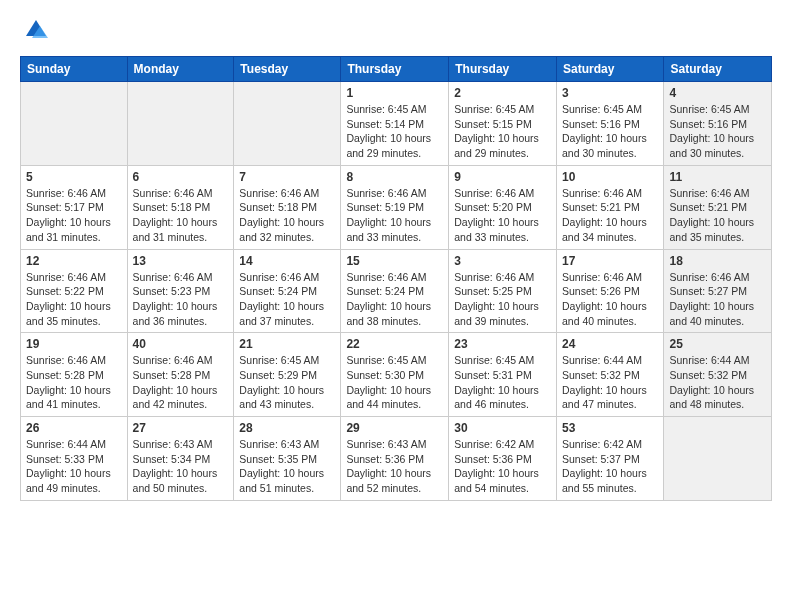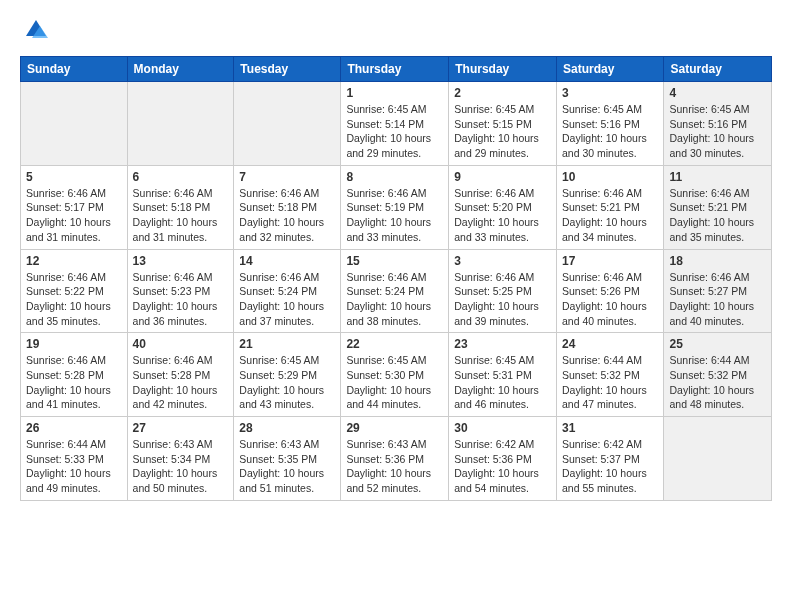--- a/index.html
+++ b/index.html
@@ -335,21 +335,21 @@
 and 52 minutes.</div>
           </td>
           <td class="day-cell">
             <span class="day-number">30</span>
             <div class="day-info" style="white-space: pre-line;">Sunrise: 6:42 AM
 Sunset: 5:36 PM
 Daylight: 10 hours
 and 54 minutes.</div>
           </td>
           <td class="day-cell">
-            <span class="day-number">31</span>
+            <span class="day-number">53</span>
             <div class="day-info" style="white-space: pre-line;">Sunrise: 6:42 AM
 Sunset: 5:37 PM
 Daylight: 10 hours
 and 55 minutes.</div>
           </td>
           <td class="day-cell shaded empty"></td>
         </tr>
       </tbody>
   </table>
 </div>

